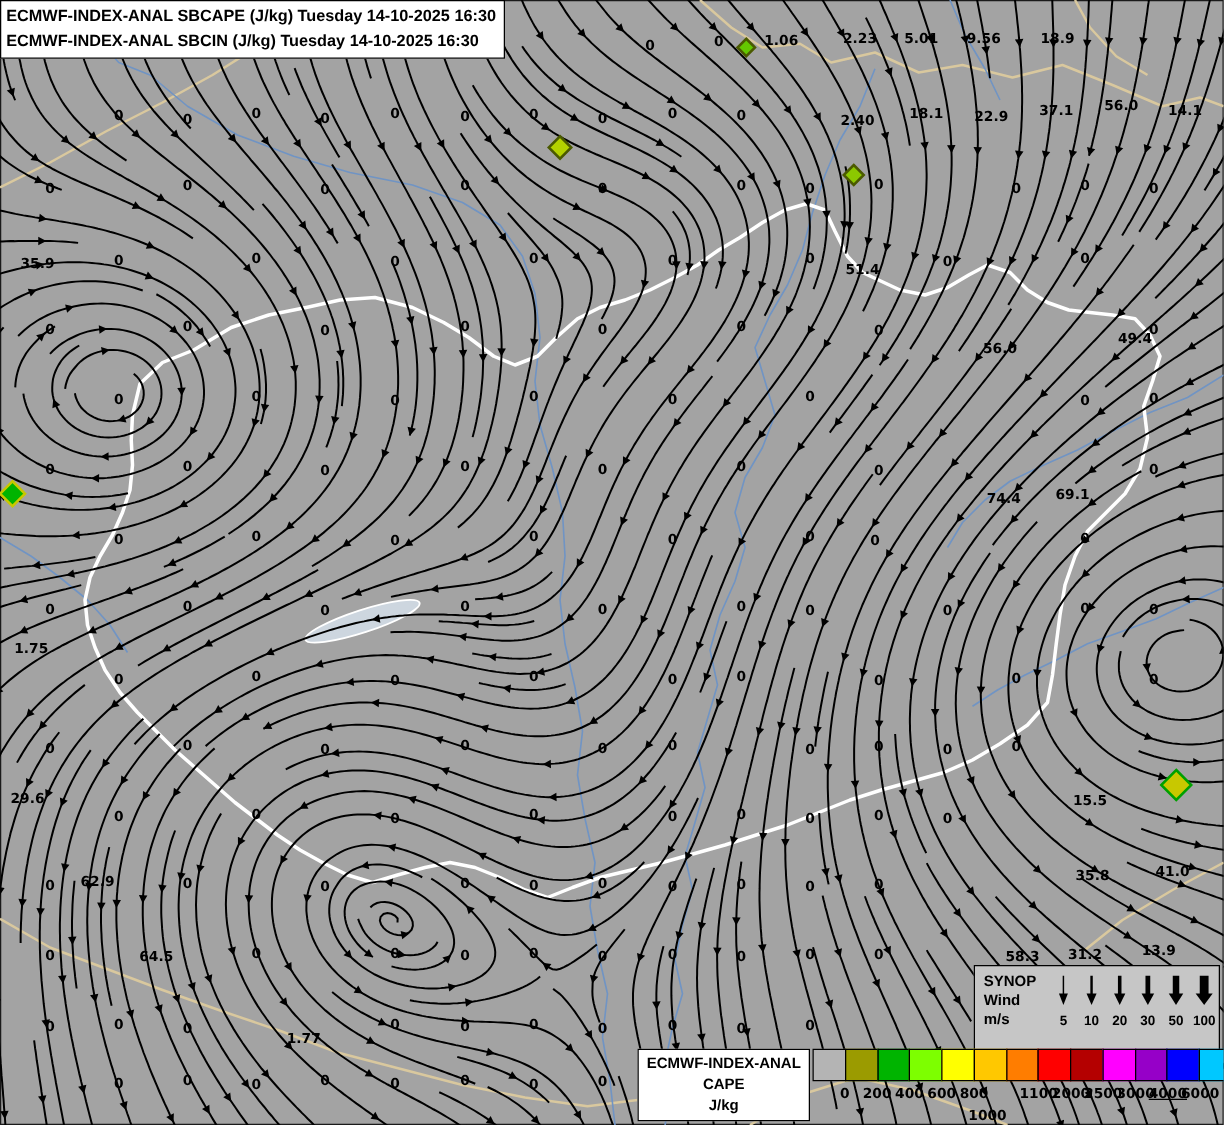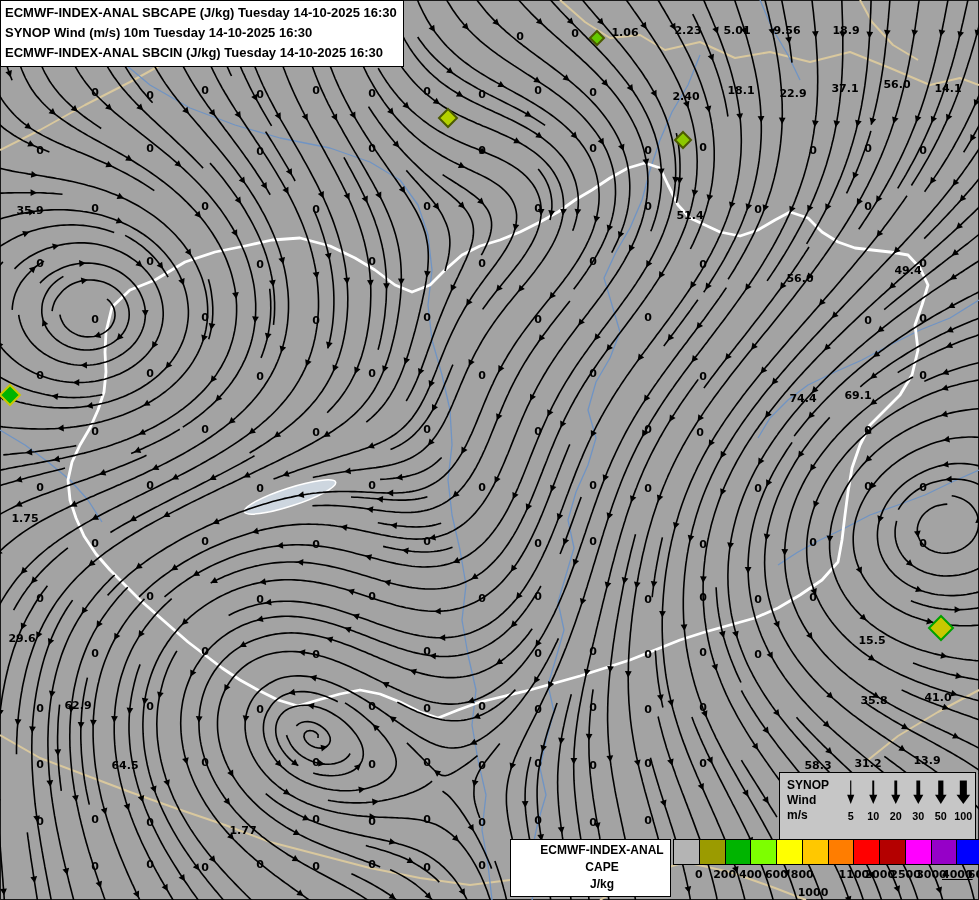--- a/index.html
+++ b/index.html
@@ -30,21 +30,21 @@
     background:var(--windbox-bg);border:1px solid #000;display:flex;box-sizing:border-box;
   }
   .windtxt{width:52px;padding:5px 0 0 7px;}
   .windtxt div{font:bold 12px/15px "Liberation Sans",sans-serif;color:#000;}
   .windbox svg{margin-top:4px;}
 
   
   .cbar{position:absolute;left:510px;top:839px;z-index:6;display:flex;}
   .cbar-label{
     width:136px;height:54px;background:var(--legend-bg);border:1px solid #000;
-    text-align:center;padding-top:2px;box-sizing:content-box;padding-left:23px;
+    text-align:center;padding-top:2px;box-sizing:content-box;
   }
   .cbar-label div{font:bold 12px/17px "Liberation Sans",sans-serif;color:#000;}
   .cbar-right{position:relative;width:336px;margin-left:2px;}
   .cbar-swatches{display:flex;height:26px;}
   .sw{flex:1 1 auto;border:1px solid #000;margin-left:-1px;}
   .sw:first-child{margin-left:0;}
   .cbar-ticks{position:relative;height:20px;}
   .cbar-ticks span{
     position:absolute;top:3px;transform:translateX(-50%);
     font:bold 11px "DejaVu Sans",sans-serif;color:#000;white-space:nowrap;
@@ -259,21 +259,20 @@
         <text x="874" y="704" text-anchor="middle" class="stn">35.8</text>
         <text x="938" y="701" text-anchor="middle" class="stn">41.0</text>
         <text x="818" y="769" text-anchor="middle" class="stn">58.3</text>
         <text x="868" y="767" text-anchor="middle" class="stn">31.2</text>
         <text x="927" y="764" text-anchor="middle" class="stn">13.9</text>
       </g>
   </svg>
 
   <div class="hdr">
     <div>ECMWF-INDEX-ANAL SBCAPE (J/kg) Tuesday 14-10-2025 16:30</div>
-    <div>SYNOP Wind (m/s) 10m Tuesday 14-10-2025 16:30</div>
     <div>ECMWF-INDEX-ANAL SBCIN (J/kg) Tuesday 14-10-2025 16:30</div>
   </div>
 
   <div class="windbox">
     <div class="windtxt">
       <div>SYNOP</div>
       <div>Wind</div>
       <div>m/s</div>
     </div>
     <svg id="windarrows" width="140" height="56" viewBox="0 0 140 56">

